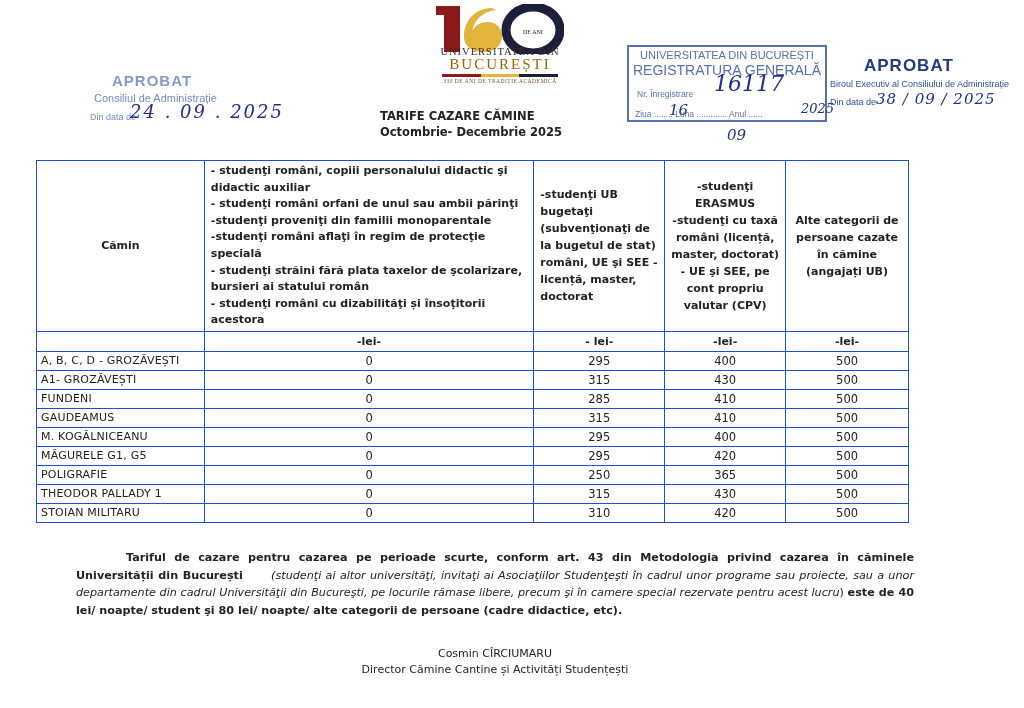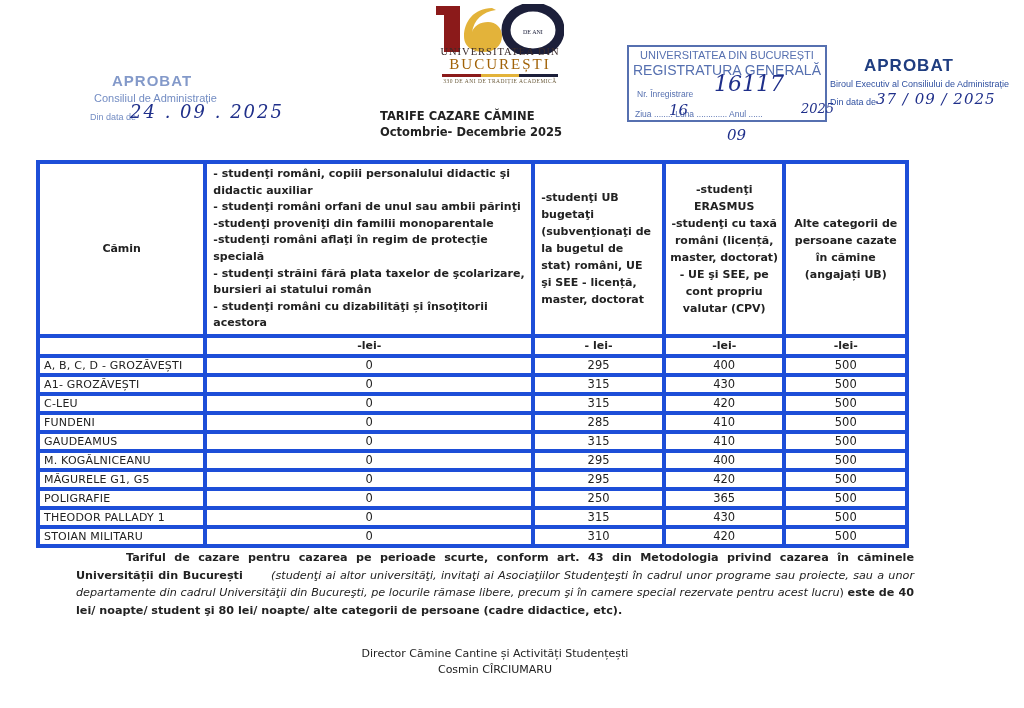--- a/index.html
+++ b/index.html
@@ -36,21 +36,21 @@
   .stamp-right .t { position: absolute; left: 36px; top: 4px; font-size: 17px; font-weight: bold; letter-spacing: 1px; }
   .stamp-right .s { position: absolute; left: 2px; top: 27px; font-size: 9px; color: #3050a0; }
   .stamp-right .d { position: absolute; left: 2px; top: 45px; font-size: 9px; color: #3050a0; }
   .stamp-right .hw { position: absolute; left: 48px; top: 38px; font-family: "DejaVu Serif", serif; font-style: italic; font-size: 15px; color: #1f2f8a; letter-spacing: 1px; }
 
   
   .title { position: absolute; left: 380px; top: 108px; width: 230px; font-family: "DejaVu Sans", sans-serif; font-weight: bold; font-size: 11.5px; line-height: 16px; color: #222; }
 
   
   .tbl { position: absolute; left: 36px; top: 160px; width: 873px; border-collapse: collapse; font-family: "DejaVu Sans", sans-serif; font-size: 11px; color: #222; }
-  .tbl td, .tbl th { border: 4px solid #1d4ed8; }
+  .tbl td, .tbl th { border: 1px solid #1d4ed8; }
   .tbl th { font-weight: bold; vertical-align: middle; text-align: center; line-height: 17px; padding: 2px 4px; }
   .tbl th.first { width: 168px; }
   .tbl th.cat1 { width: 330px; text-align: left; padding: 2px 6px; font-weight: bold; line-height: 16.6px; }
   .tbl th.cat2 { width: 131px; text-align: left; padding: 16px 6px; }
   .tbl th.cat3 { width: 121px; }
   .tbl th.cat4 { width: 123px; }
   .tbl .unit td { text-align: center; font-weight: bold; height: 20px; }
   .tbl .unit td.blank { border-top: none; }
   .tbl .row td { height: 19px; text-align: center; font-size: 11.5px; padding: 0; }
   .tbl .row td.name { text-align: left; padding-left: 4px; font-size: 11px; letter-spacing: .2px; }
@@ -102,21 +102,21 @@
   </div>
   <div class="hw2">16</div>
   <div class="hw3">09</div>
   <div class="hw4">2025</div>
 </div>
 
 <div class="stamp-right">
   <div class="t">APROBAT</div>
   <div class="s">Biroul Executiv al Consiliului de Administrație</div>
   <div class="d">Din data de</div>
-  <div class="hw">37 / 09 / 2025</div>
+  <div class="hw">38 / 09 / 2025</div>
 </div>
 
 <div class="title">
   <div>TARIFE CAZARE CĂMINE</div>
   <div>Octombrie- Decembrie 2025</div>
 </div>
 
 <table class="tbl">
   <tbody>
       <tr>
@@ -148,27 +148,20 @@
     <td>500</td>
   </tr>
   <tr class="row">
     <td class="name">A1- GROZĂVEȘTI</td>
     <td>0</td>
     <td>315</td>
     <td>430</td>
     <td>500</td>
   </tr>
   <tr class="row">
-    <td class="name">C-LEU</td>
-    <td>0</td>
-    <td>315</td>
-    <td>420</td>
-    <td>500</td>
-  </tr>
-  <tr class="row">
     <td class="name">FUNDENI</td>
     <td>0</td>
     <td>285</td>
     <td>410</td>
     <td>500</td>
   </tr>
   <tr class="row">
     <td class="name">GAUDEAMUS</td>
     <td>0</td>
     <td>315</td>
@@ -213,15 +206,15 @@
 </tbody>
   </table>
 
 <div class="note">
   <span class="indent"></span><b>Tariful de cazare pentru cazarea pe perioade scurte, conform art. 43 din Metodologia privind cazarea în căminele Universității din București</b>
   <i>(studenţi ai altor universităţi, invitaţi ai Asociaţiilor Studenţeşti în cadrul unor programe sau proiecte, sau a unor departamente din cadrul Universităţii din Bucureşti, pe locurile rămase libere, precum şi în camere special rezervate pentru acest lucru</i><span>)</span>
   <b>este de 40 lei/ noapte/ student şi 80 lei/ noapte/ alte categorii de persoane (cadre didactice, etc).</b>
 </div>
 
 <div class="sig">
+  <div>Cosmin CÎRCIUMARU</div>
   <div>Director Cămine Cantine și Activități Studențești</div>
-  <div>Cosmin CÎRCIUMARU</div>
 </div>
 
 </body></html>

